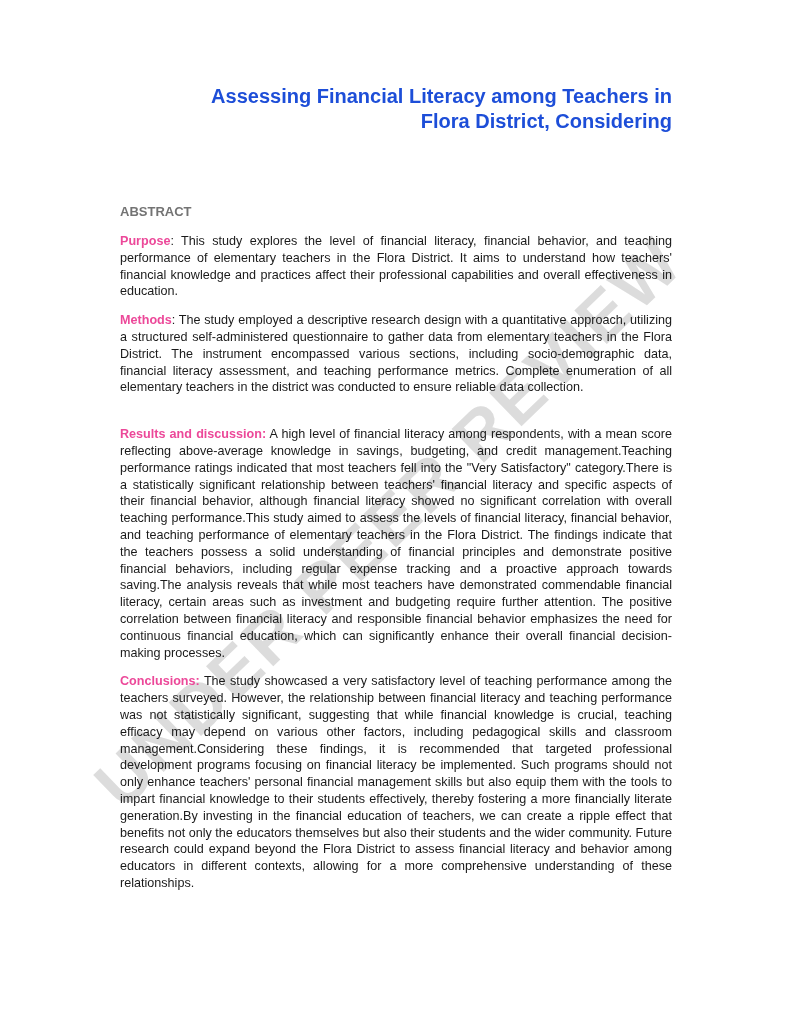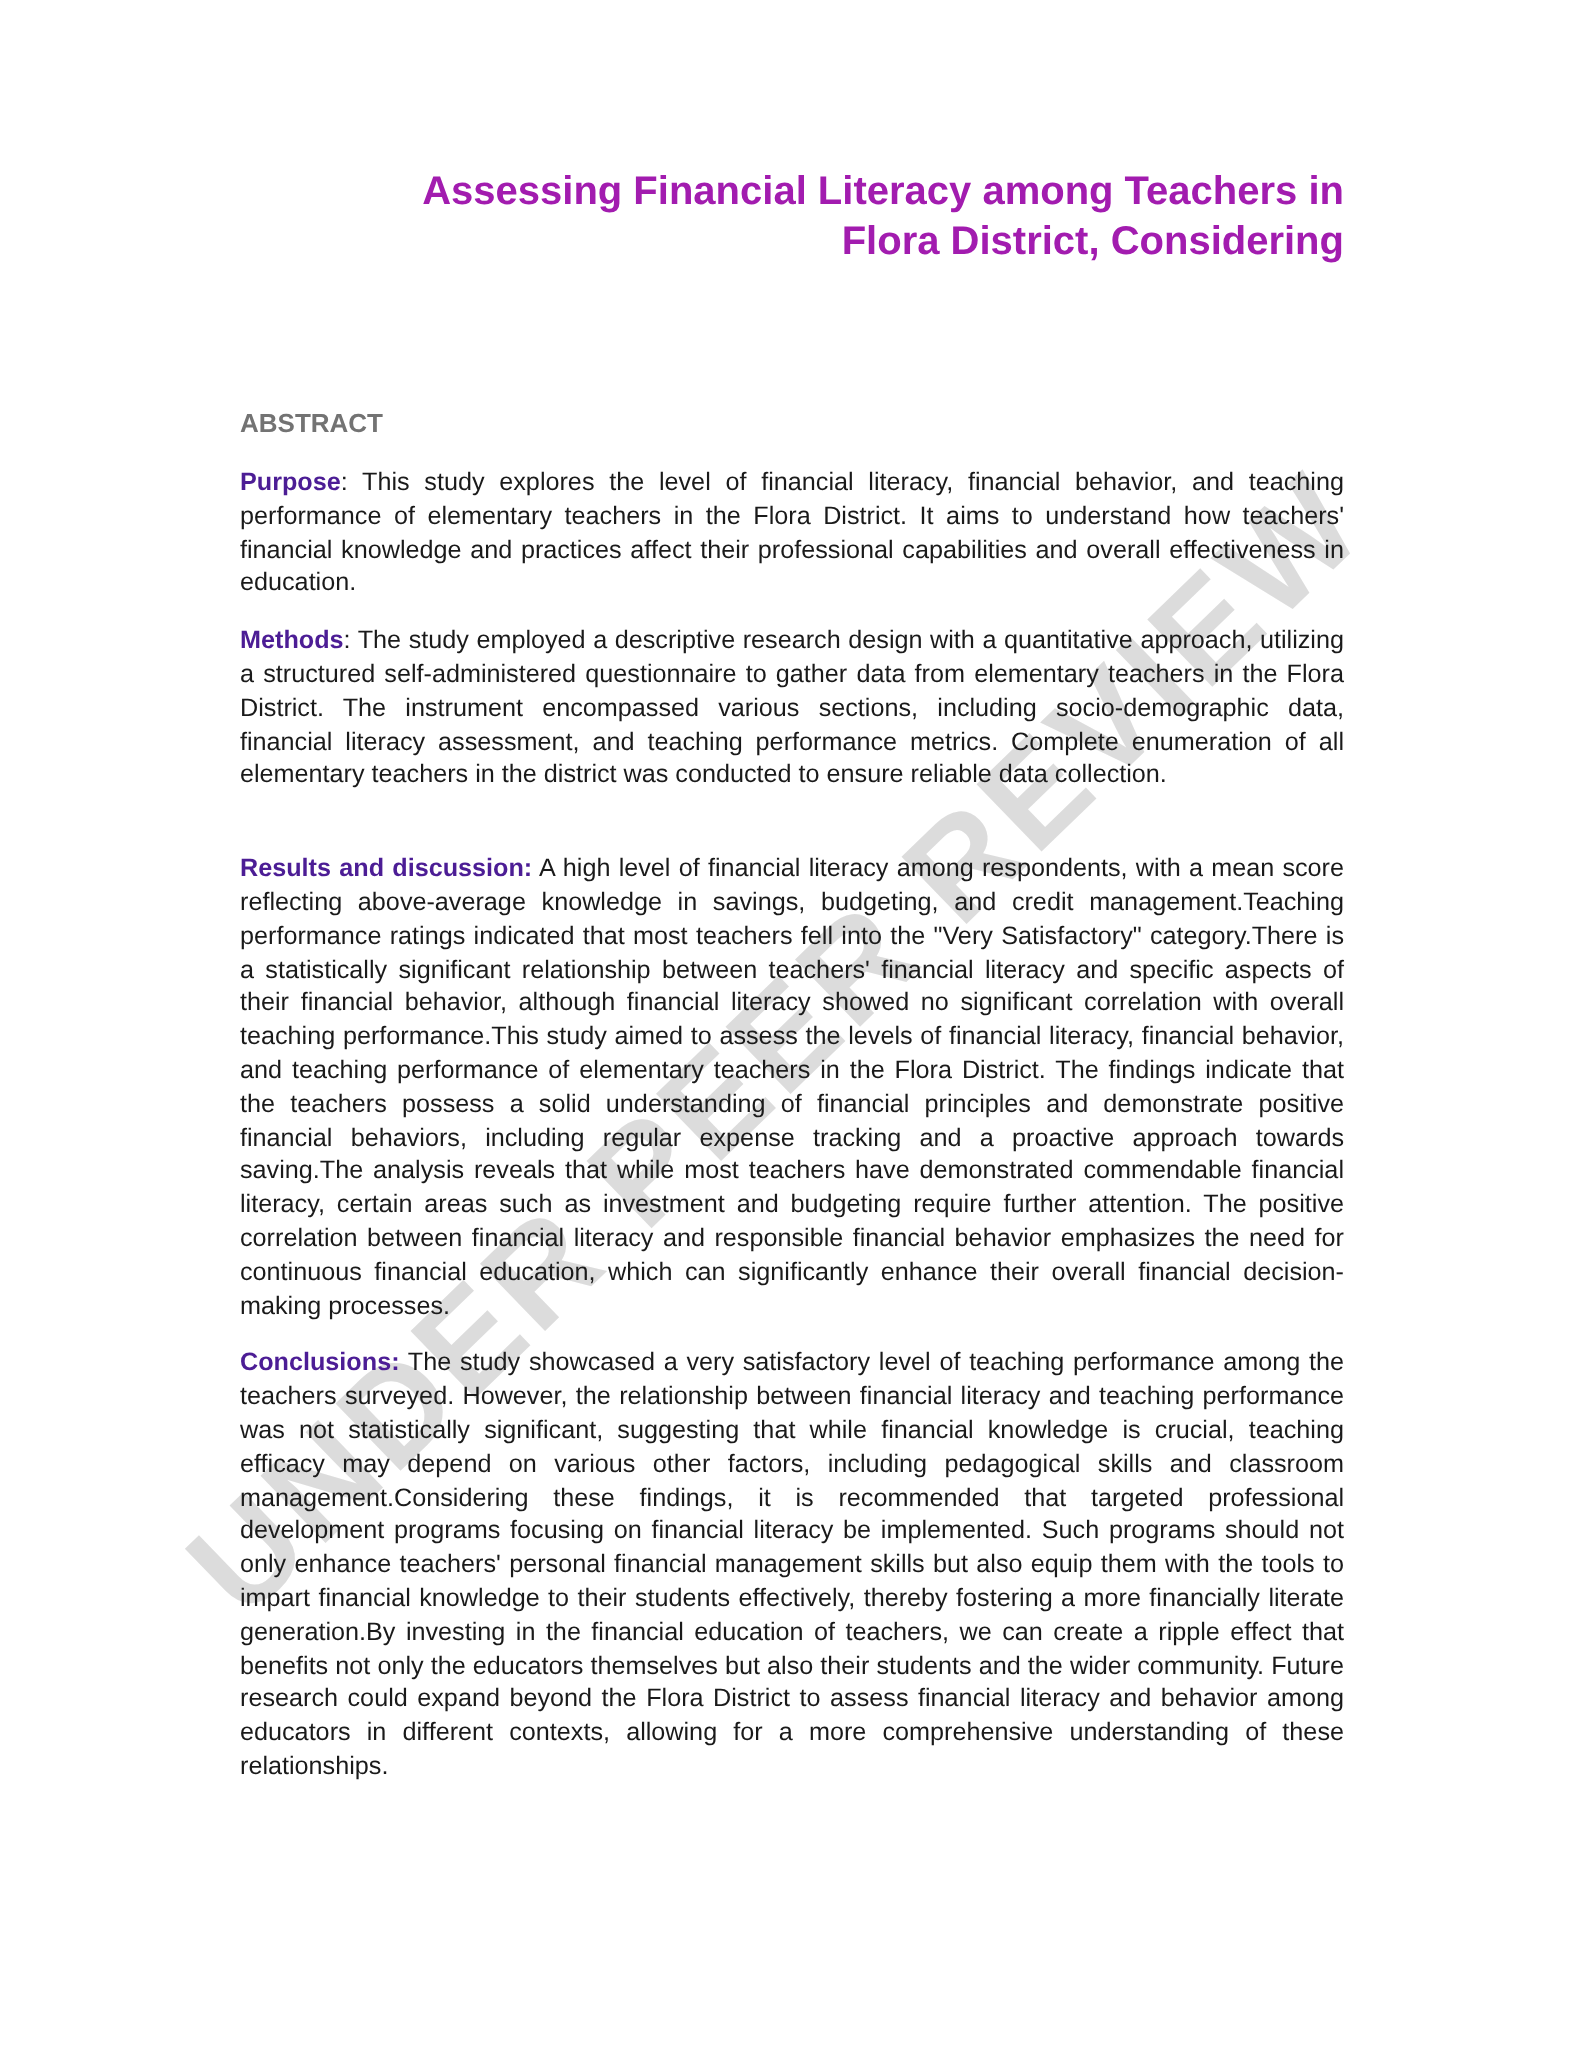--- a/index.html
+++ b/index.html
@@ -32,38 +32,38 @@
     position: relative;
     z-index: 1;
     padding: 84px 119px 0 120px;
   }
   .title {
     margin: 0;
     font-size: 20px;
     line-height: 25px;
     font-weight: bold;
     text-align: right;
-    color: #a21caf;
+    color: #1d4ed8;
   }
   .abstract-heading {
     margin: 70px 0 14px 0;
     font-size: 13px;
     font-weight: bold;
     color: #737373;
   }
   p.para {
     margin: 0 0 12px 0;
     font-size: 12.6px;
     line-height: 16.8px;
     text-align: justify;
     color: #1a1a1a;
   }
   p.para .lead {
     font-weight: bold;
-    color: #4c1d95;
+    color: #ec4899;
   }
   p.para.gap-before {
     margin-top: 30px;
   }
 </style>
 </head>
 <body>
 
 <div class="page">
 

